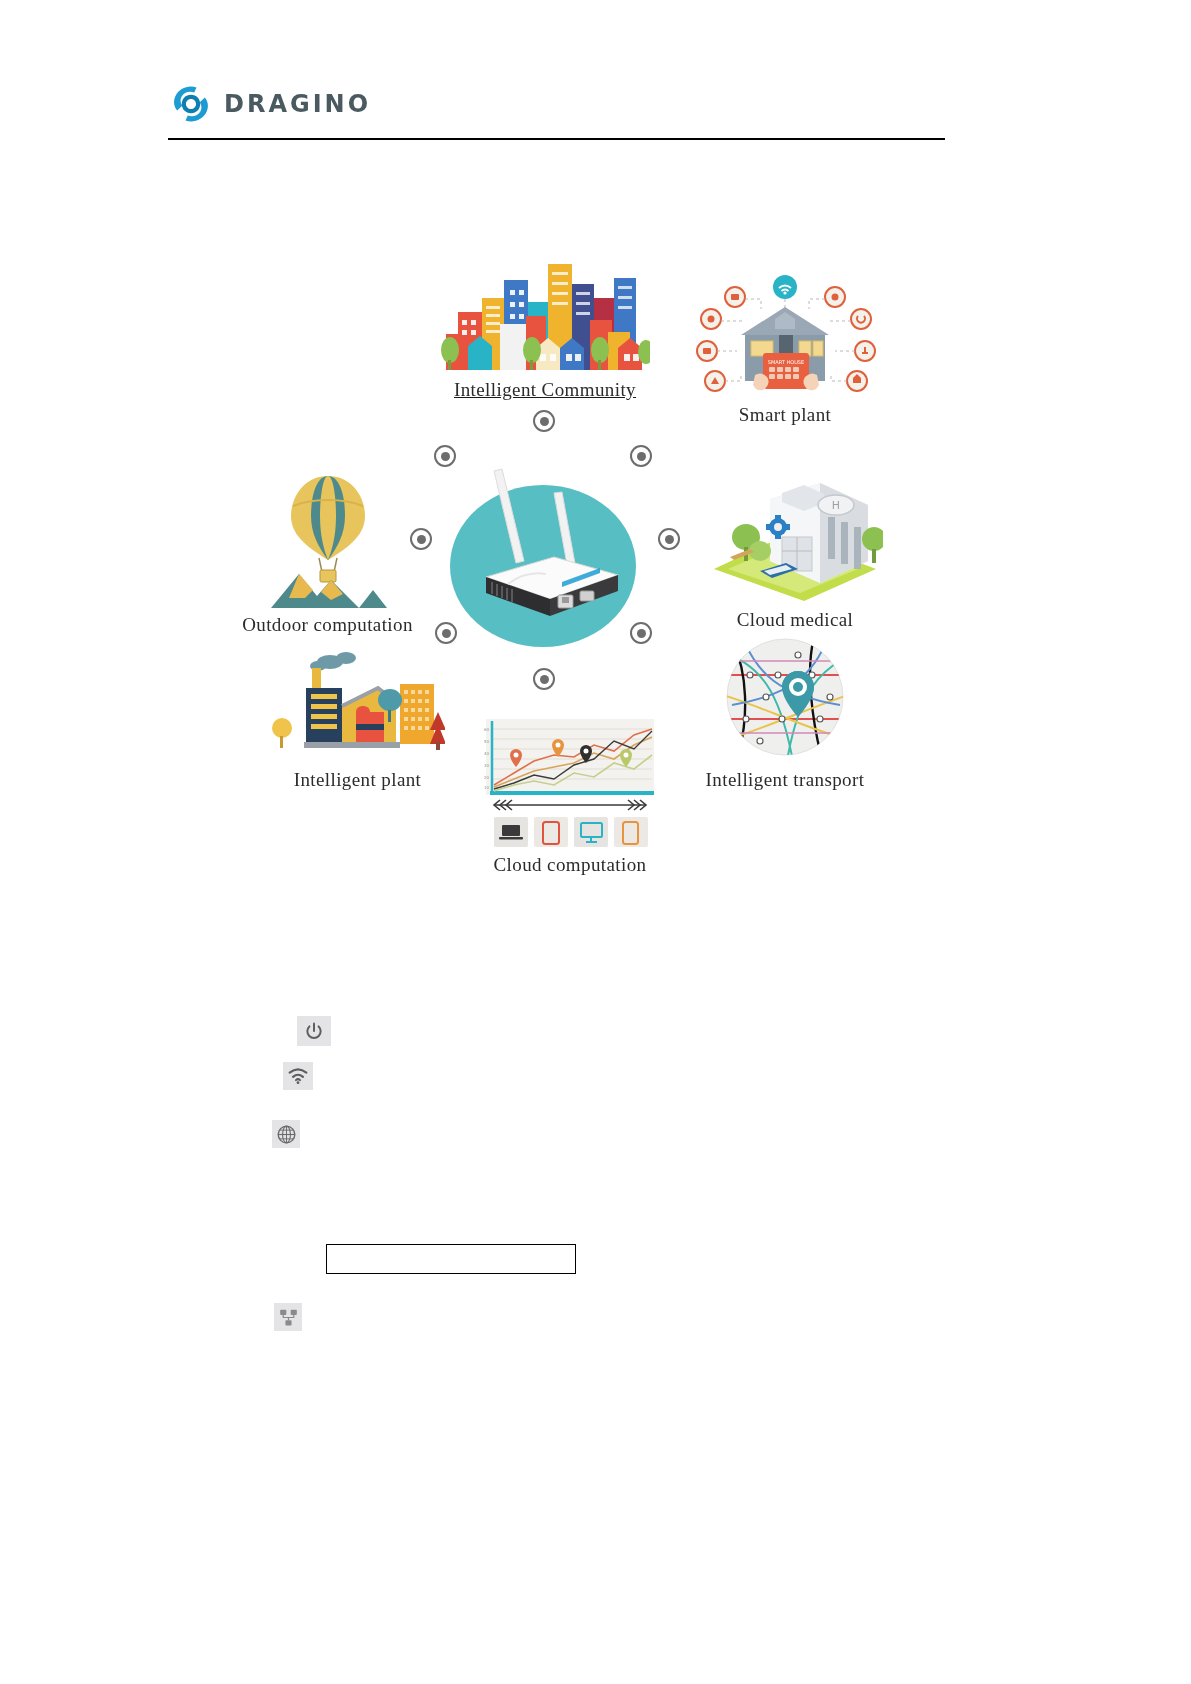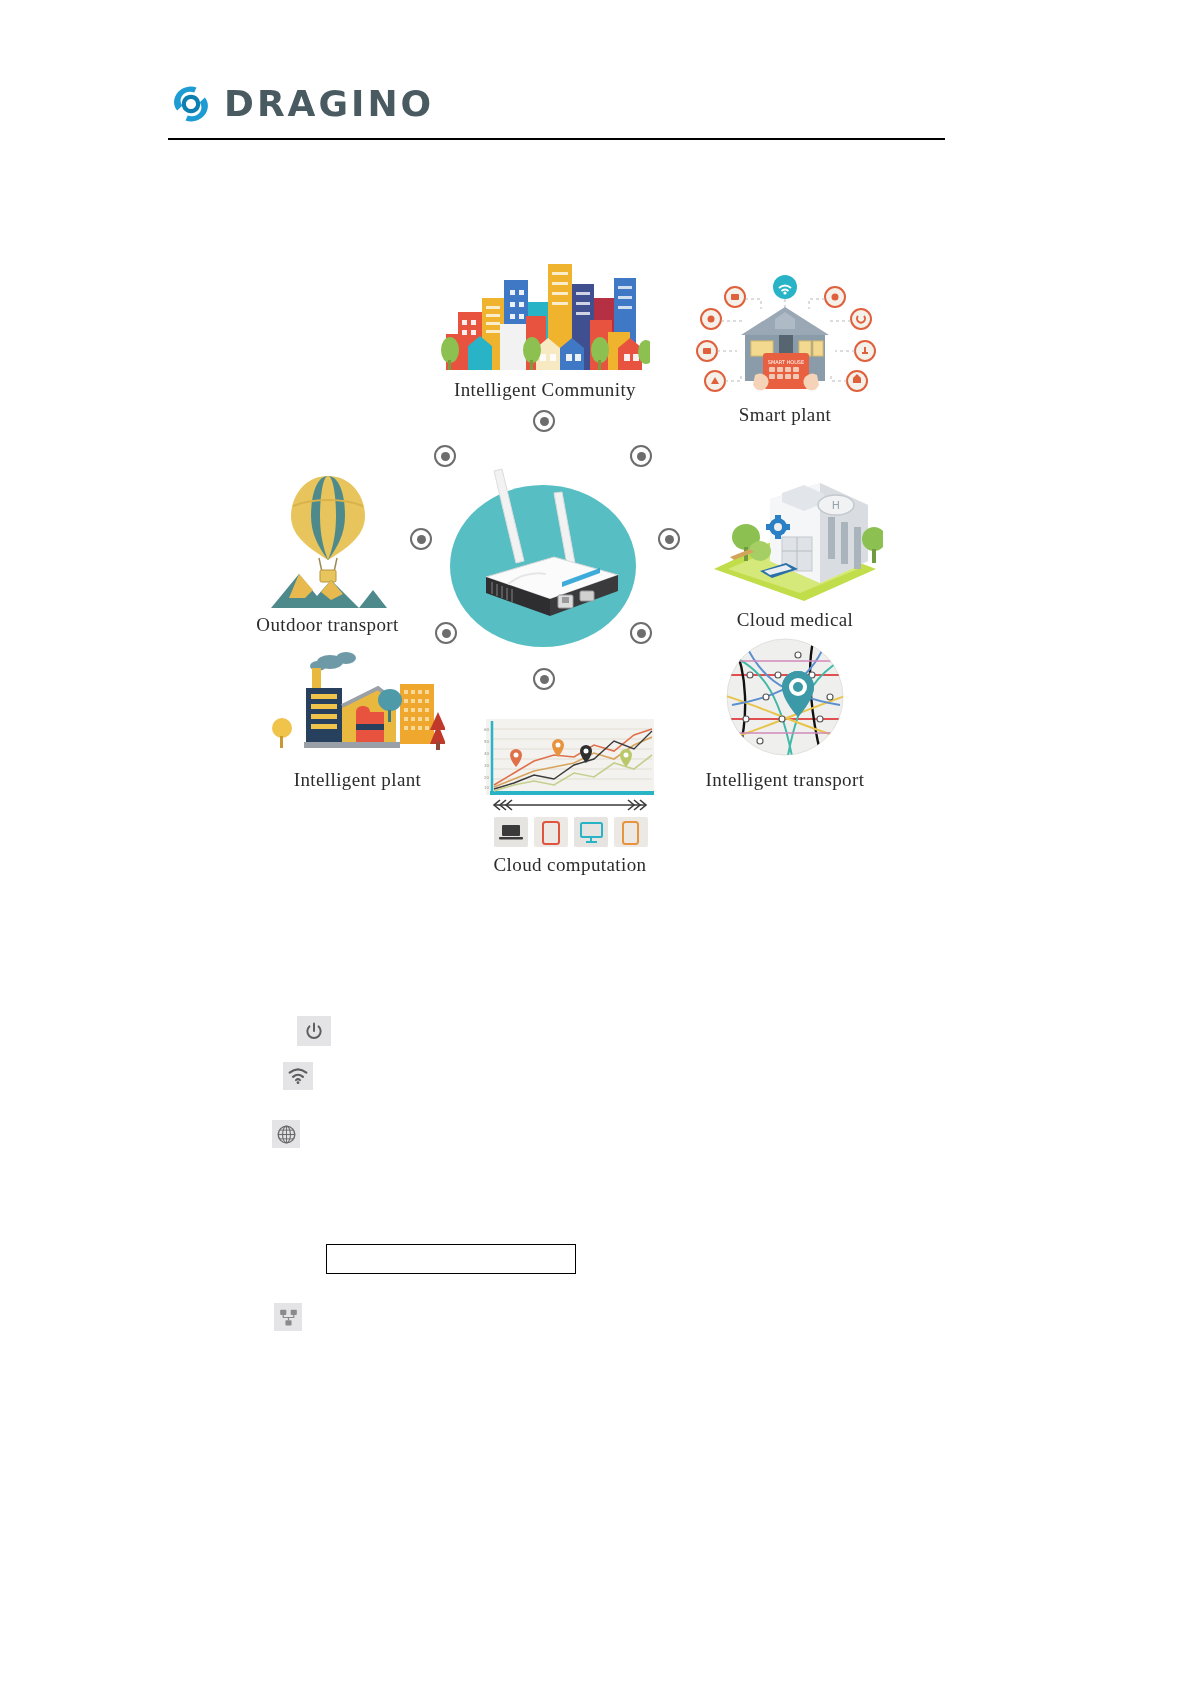--- a/index.html
+++ b/index.html
@@ -31,21 +31,21 @@
   }
   .logo-row {
     display: flex;
     align-items: center;
     gap: 10px;
     height: 52px;
   }
   .logo-mark { width: 46px; height: 46px; flex: none; display: block; }
   .logo-text {
     font-family: "DejaVu Sans", sans-serif;
-    font-size: 36px;
+    font-size: 24px;
     font-weight: 700;
     letter-spacing: 3px;
     color: #4a5a61;
     line-height: 1;
   }
   .header-rule {
     position: absolute;
     left: 0;
     bottom: 0;
     width: 777px;
@@ -189,21 +189,21 @@
     <div class="dot" style="left:303px; top:160px;"></div>
     <div class="dot" style="left:204px; top:195px;"></div>
     <div class="dot" style="left:400px; top:195px;"></div>
     <div class="dot" style="left:180px; top:278px;"></div>
     <div class="dot" style="left:428px; top:278px;"></div>
     <div class="dot" style="left:205px; top:372px;"></div>
     <div class="dot" style="left:400px; top:372px;"></div>
     <div class="dot" style="left:303px; top:418px;"></div>
 
 
-    <div class="node" style="left:195px; top:0px; width:240px;">
+    <div class="node" style="left:195px; top:0px; width:240px;text-decoration:underline;">
       <svg class="node-art" width="210" height="125" viewBox="0 0 210 125">
 
         <rect x="18" y="62" width="24" height="58" fill="#e8533f"></rect>
         <rect x="42" y="48" width="22" height="72" fill="#f0b32e"></rect>
         <rect x="64" y="30" width="24" height="90" fill="#3f78c4"></rect>
         <rect x="88" y="52" width="20" height="68" fill="#29b3c7"></rect>
         <rect x="108" y="14" width="24" height="106" fill="#f0b32e"></rect>
         <rect x="132" y="34" width="22" height="86" fill="#3f4f8f"></rect>
         <rect x="154" y="48" width="20" height="72" fill="#b53042"></rect>
         <rect x="174" y="28" width="22" height="92" fill="#3f78c4"></rect>
@@ -351,21 +351,21 @@
           <path d="M50 88 L53 102"></path>
             <path d="M68 88 L65 102"></path>
         </g>
         <rect x="51" y="100" width="16" height="12" rx="1.5" fill="#e8c45c" stroke="#b8953c" stroke-width="1"></rect>
 
         <path d="M2 138 L30 104 L48 126 L62 110 L90 138 Z" fill="#4e8a8b"></path>
         <path d="M30 104 L44 120 L36 128 L20 128 Z" fill="#e8b94f"></path>
         <path d="M62 110 L74 124 L62 130 L52 122 Z" fill="#e8b94f"></path>
         <path d="M90 138 L104 120 L118 138 Z" fill="#4e8a8b"></path>
       </svg>
-      <div class="node-label">Outdoor transport</div>
+      <div class="node-label">Outdoor computation</div>
     </div>
 
     <div class="node" style="left:460px; top:215px; width:210px;">
       <svg class="node-art" width="175" height="140" viewBox="0 0 175 140">
 
         <path d="M6 104 L78 70 L168 104 L96 136 Z" fill="#c2dd4a"></path>
         <path d="M20 104 L80 78 L150 104 L92 128 Z" fill="#d5e87a"></path>
 
         <path d="M62 34 L112 18 L160 40 L160 96 L112 118 L62 96 Z" fill="#eceef0"></path>
         <path d="M112 18 L160 40 L160 96 L112 118 Z" fill="#d9dde1"></path>

